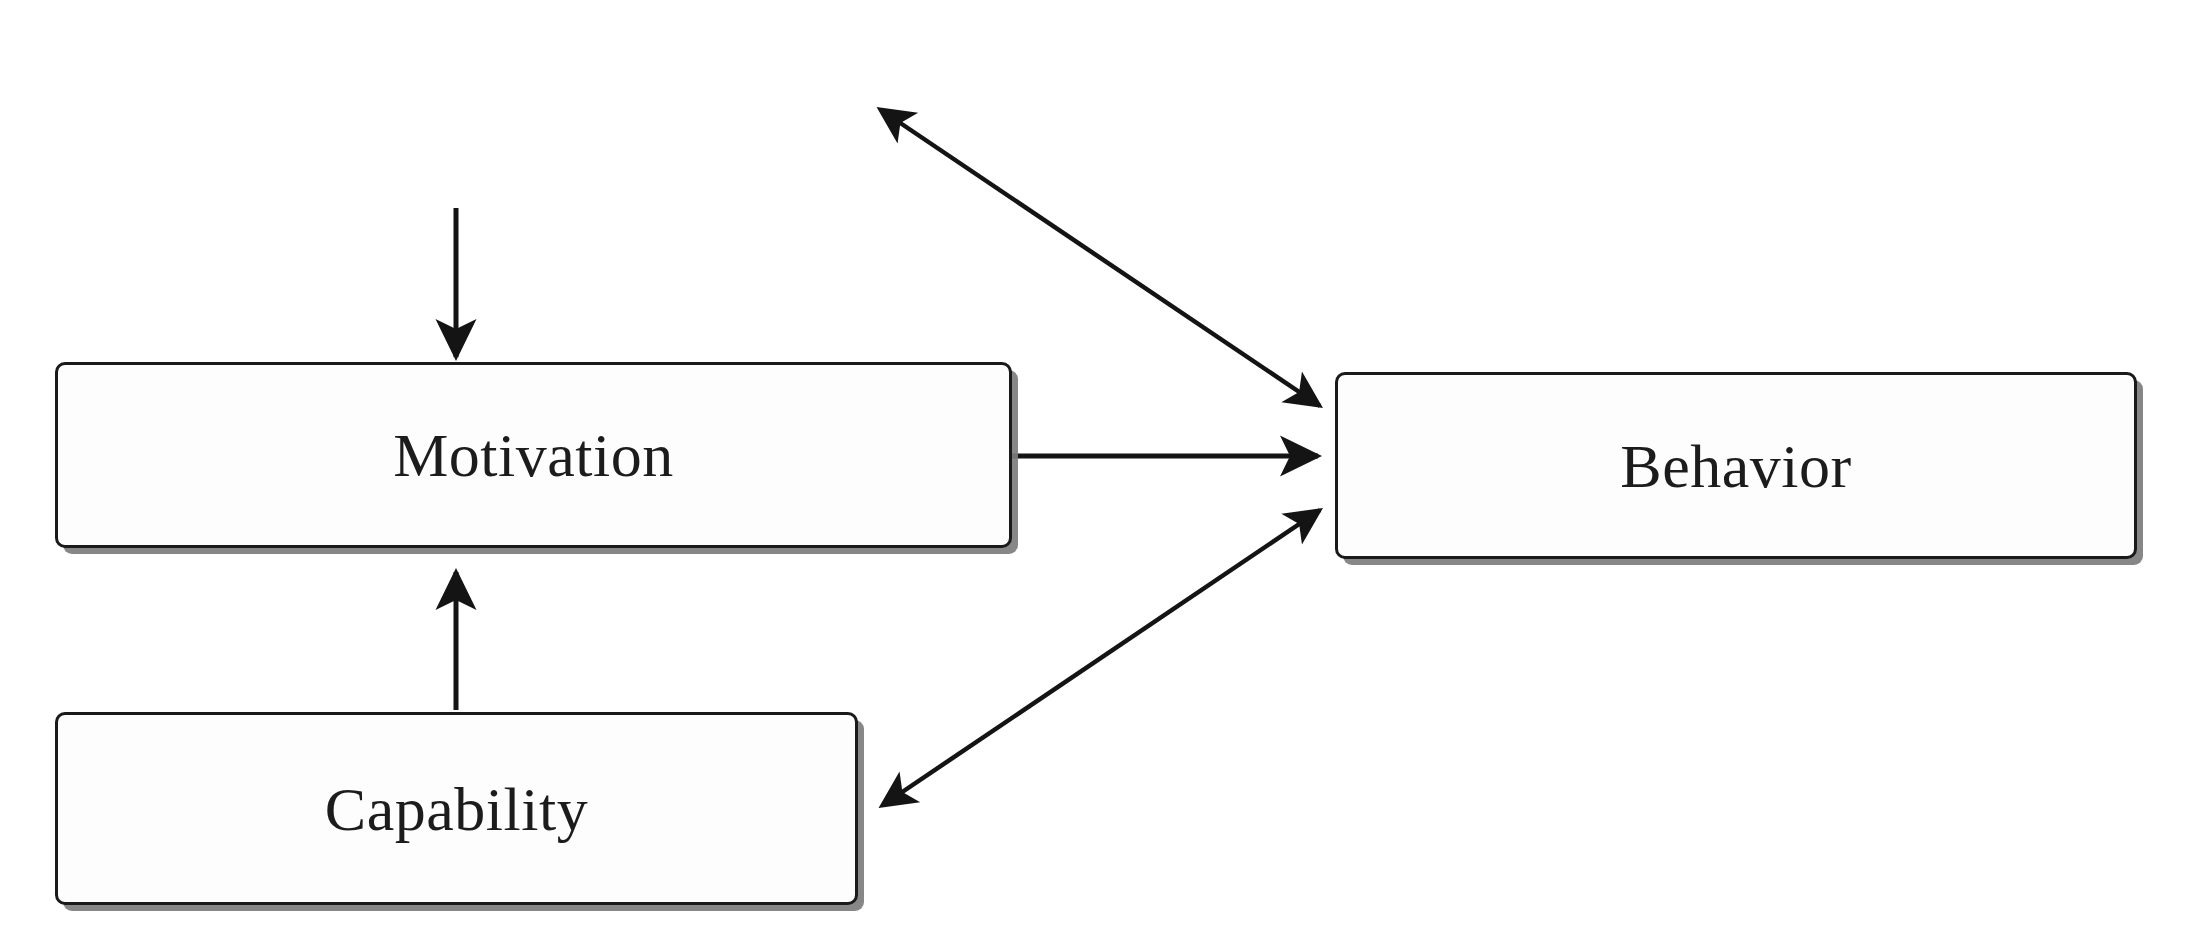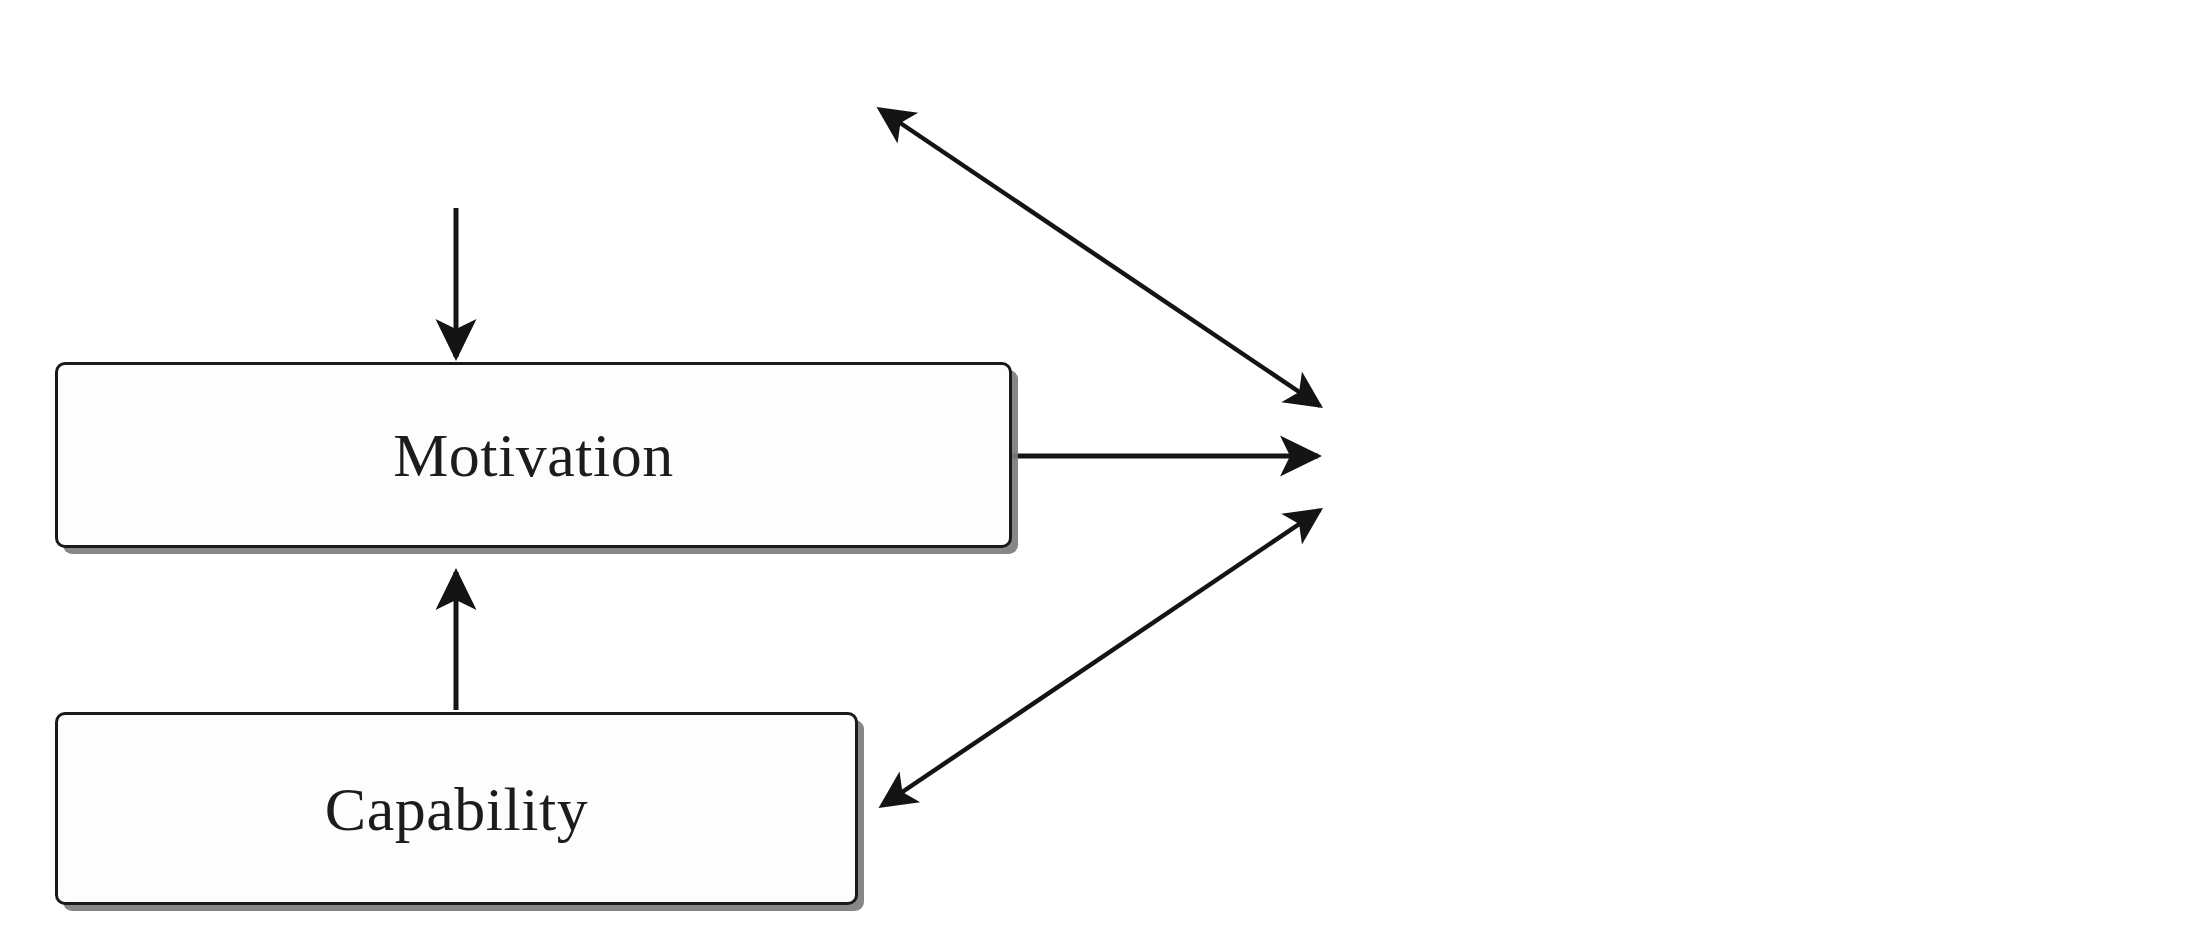--- a/index.html
+++ b/index.html
@@ -90,14 +90,17 @@
 
 
   <div class="node" id="node-motivation">
     <span class="node-label">Motivation</span>
   </div>
 
   <div class="node" id="node-opportunity">
     <span class="node-label">Capability</span>
   </div>
 
+  <div class="node" id="node-behavior">
+    <span class="node-label">Behavior</span>
+  </div>
 
 </div>
 
 </body></html>

